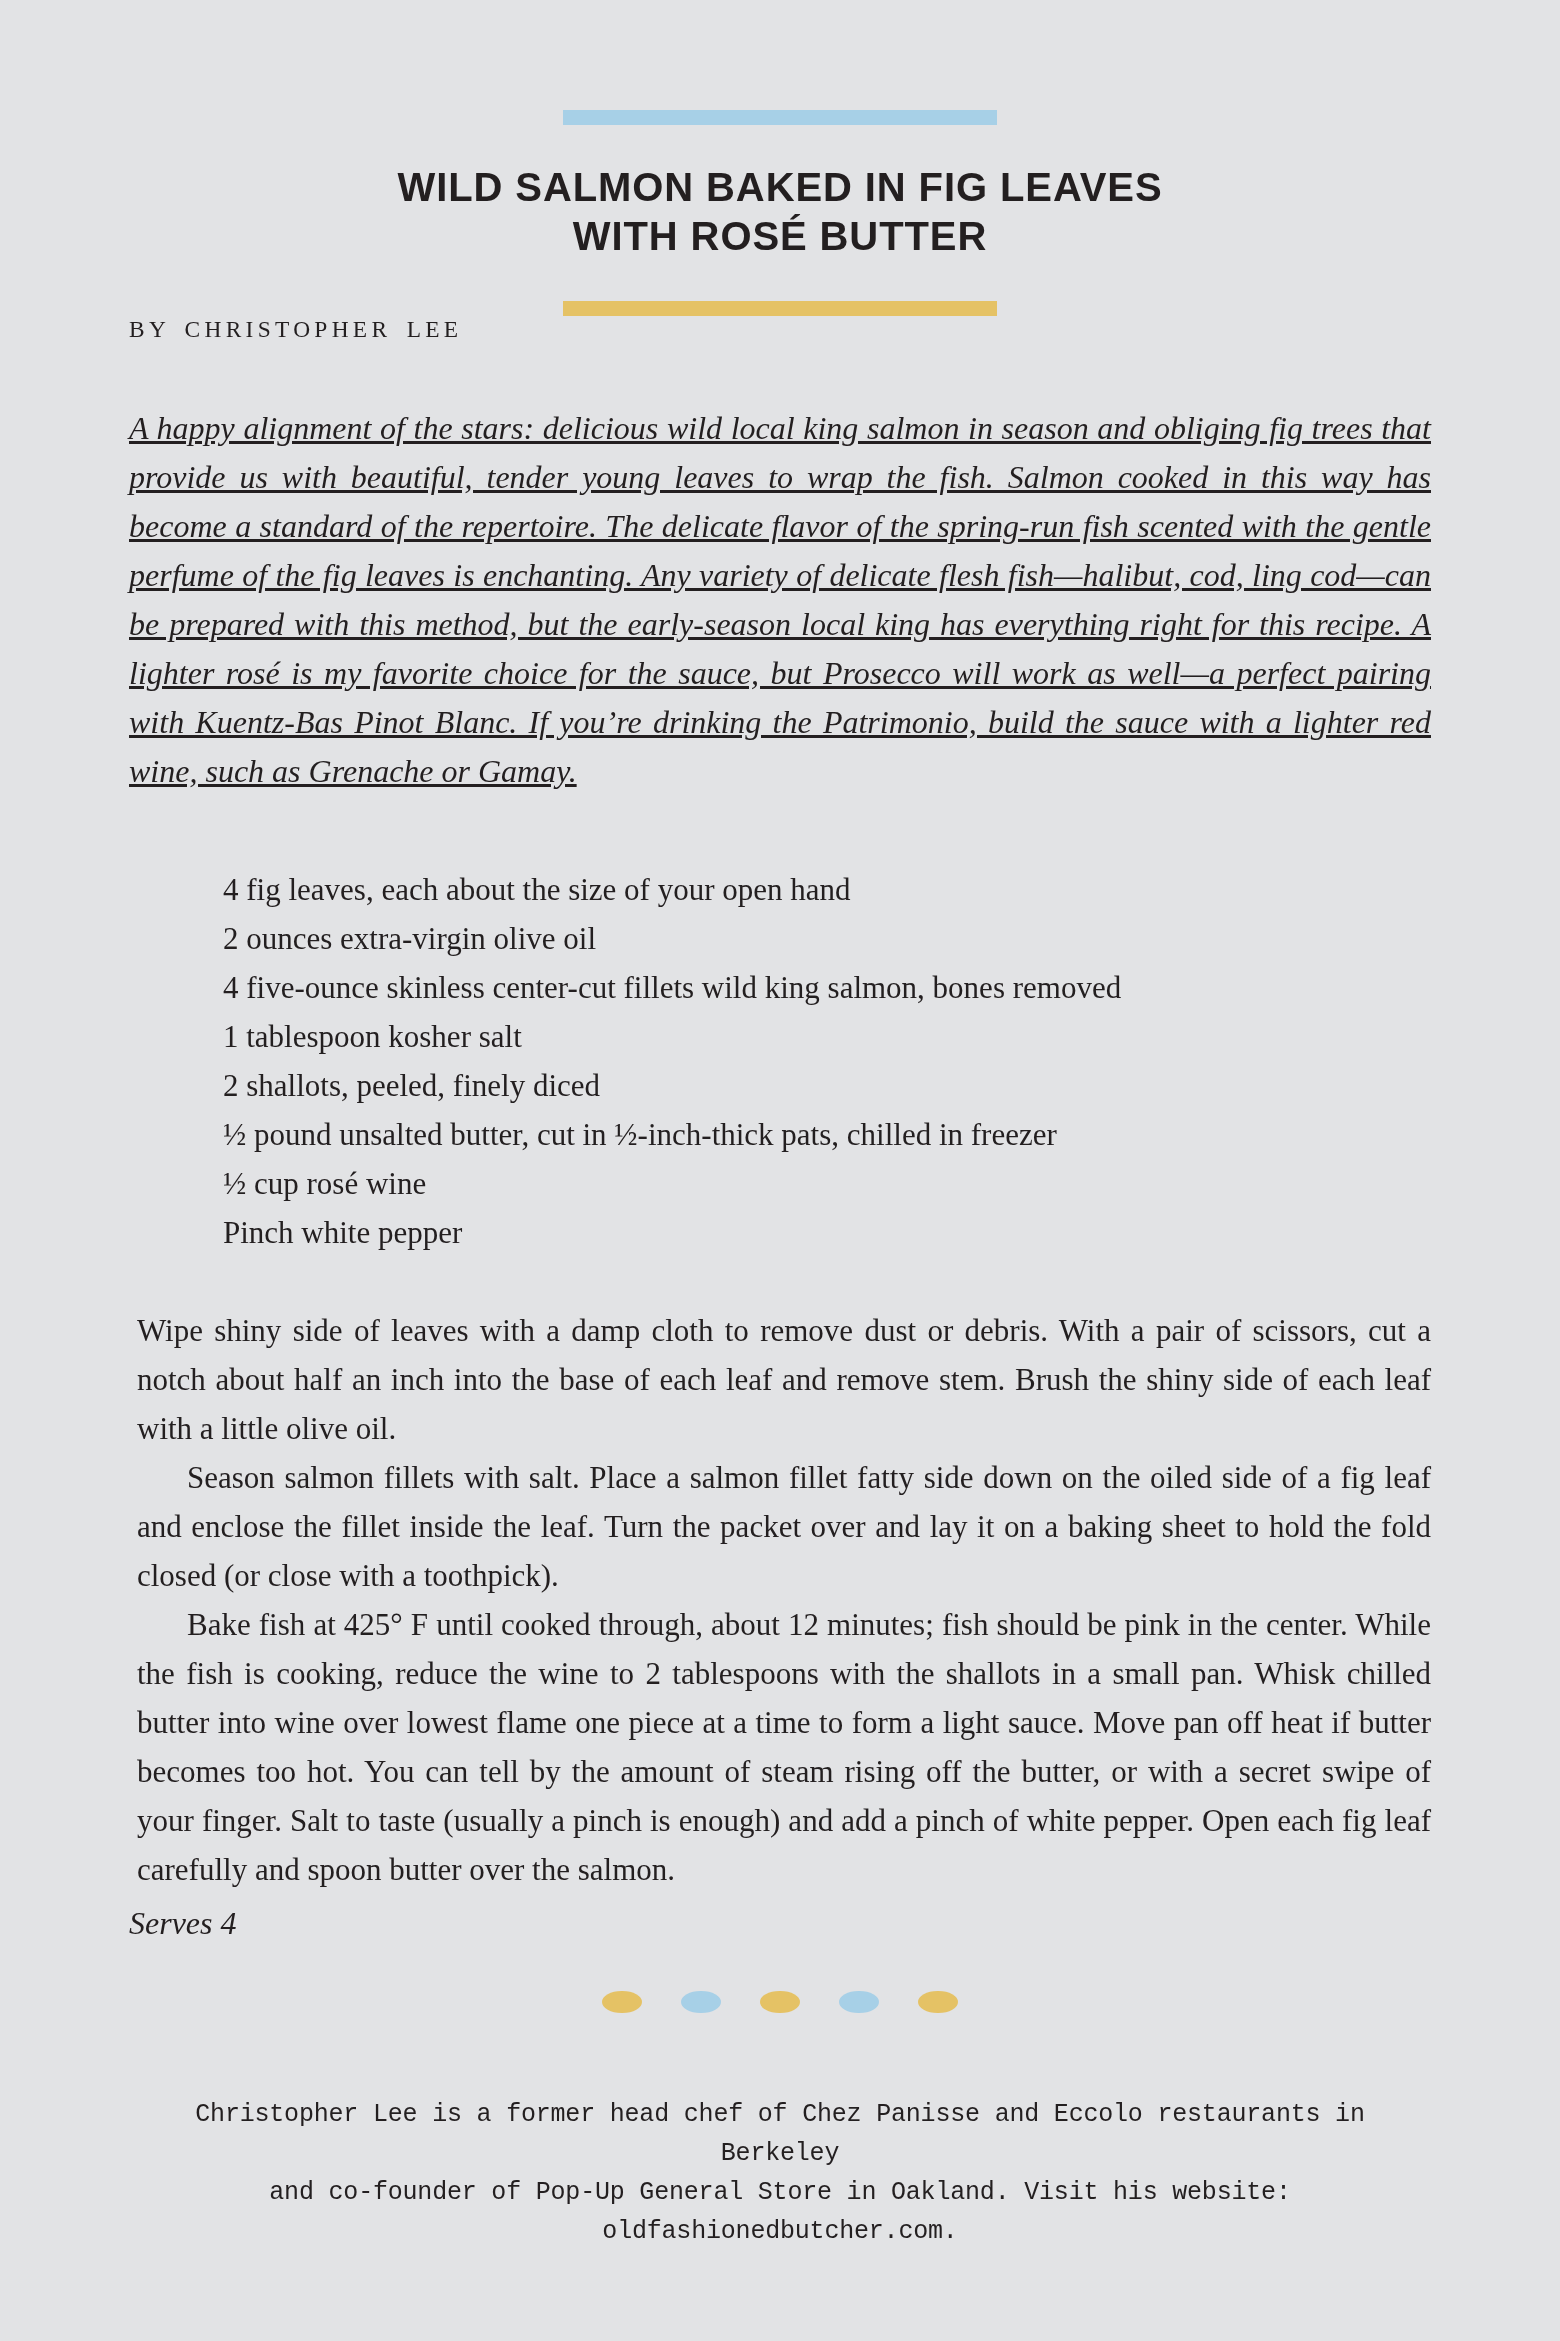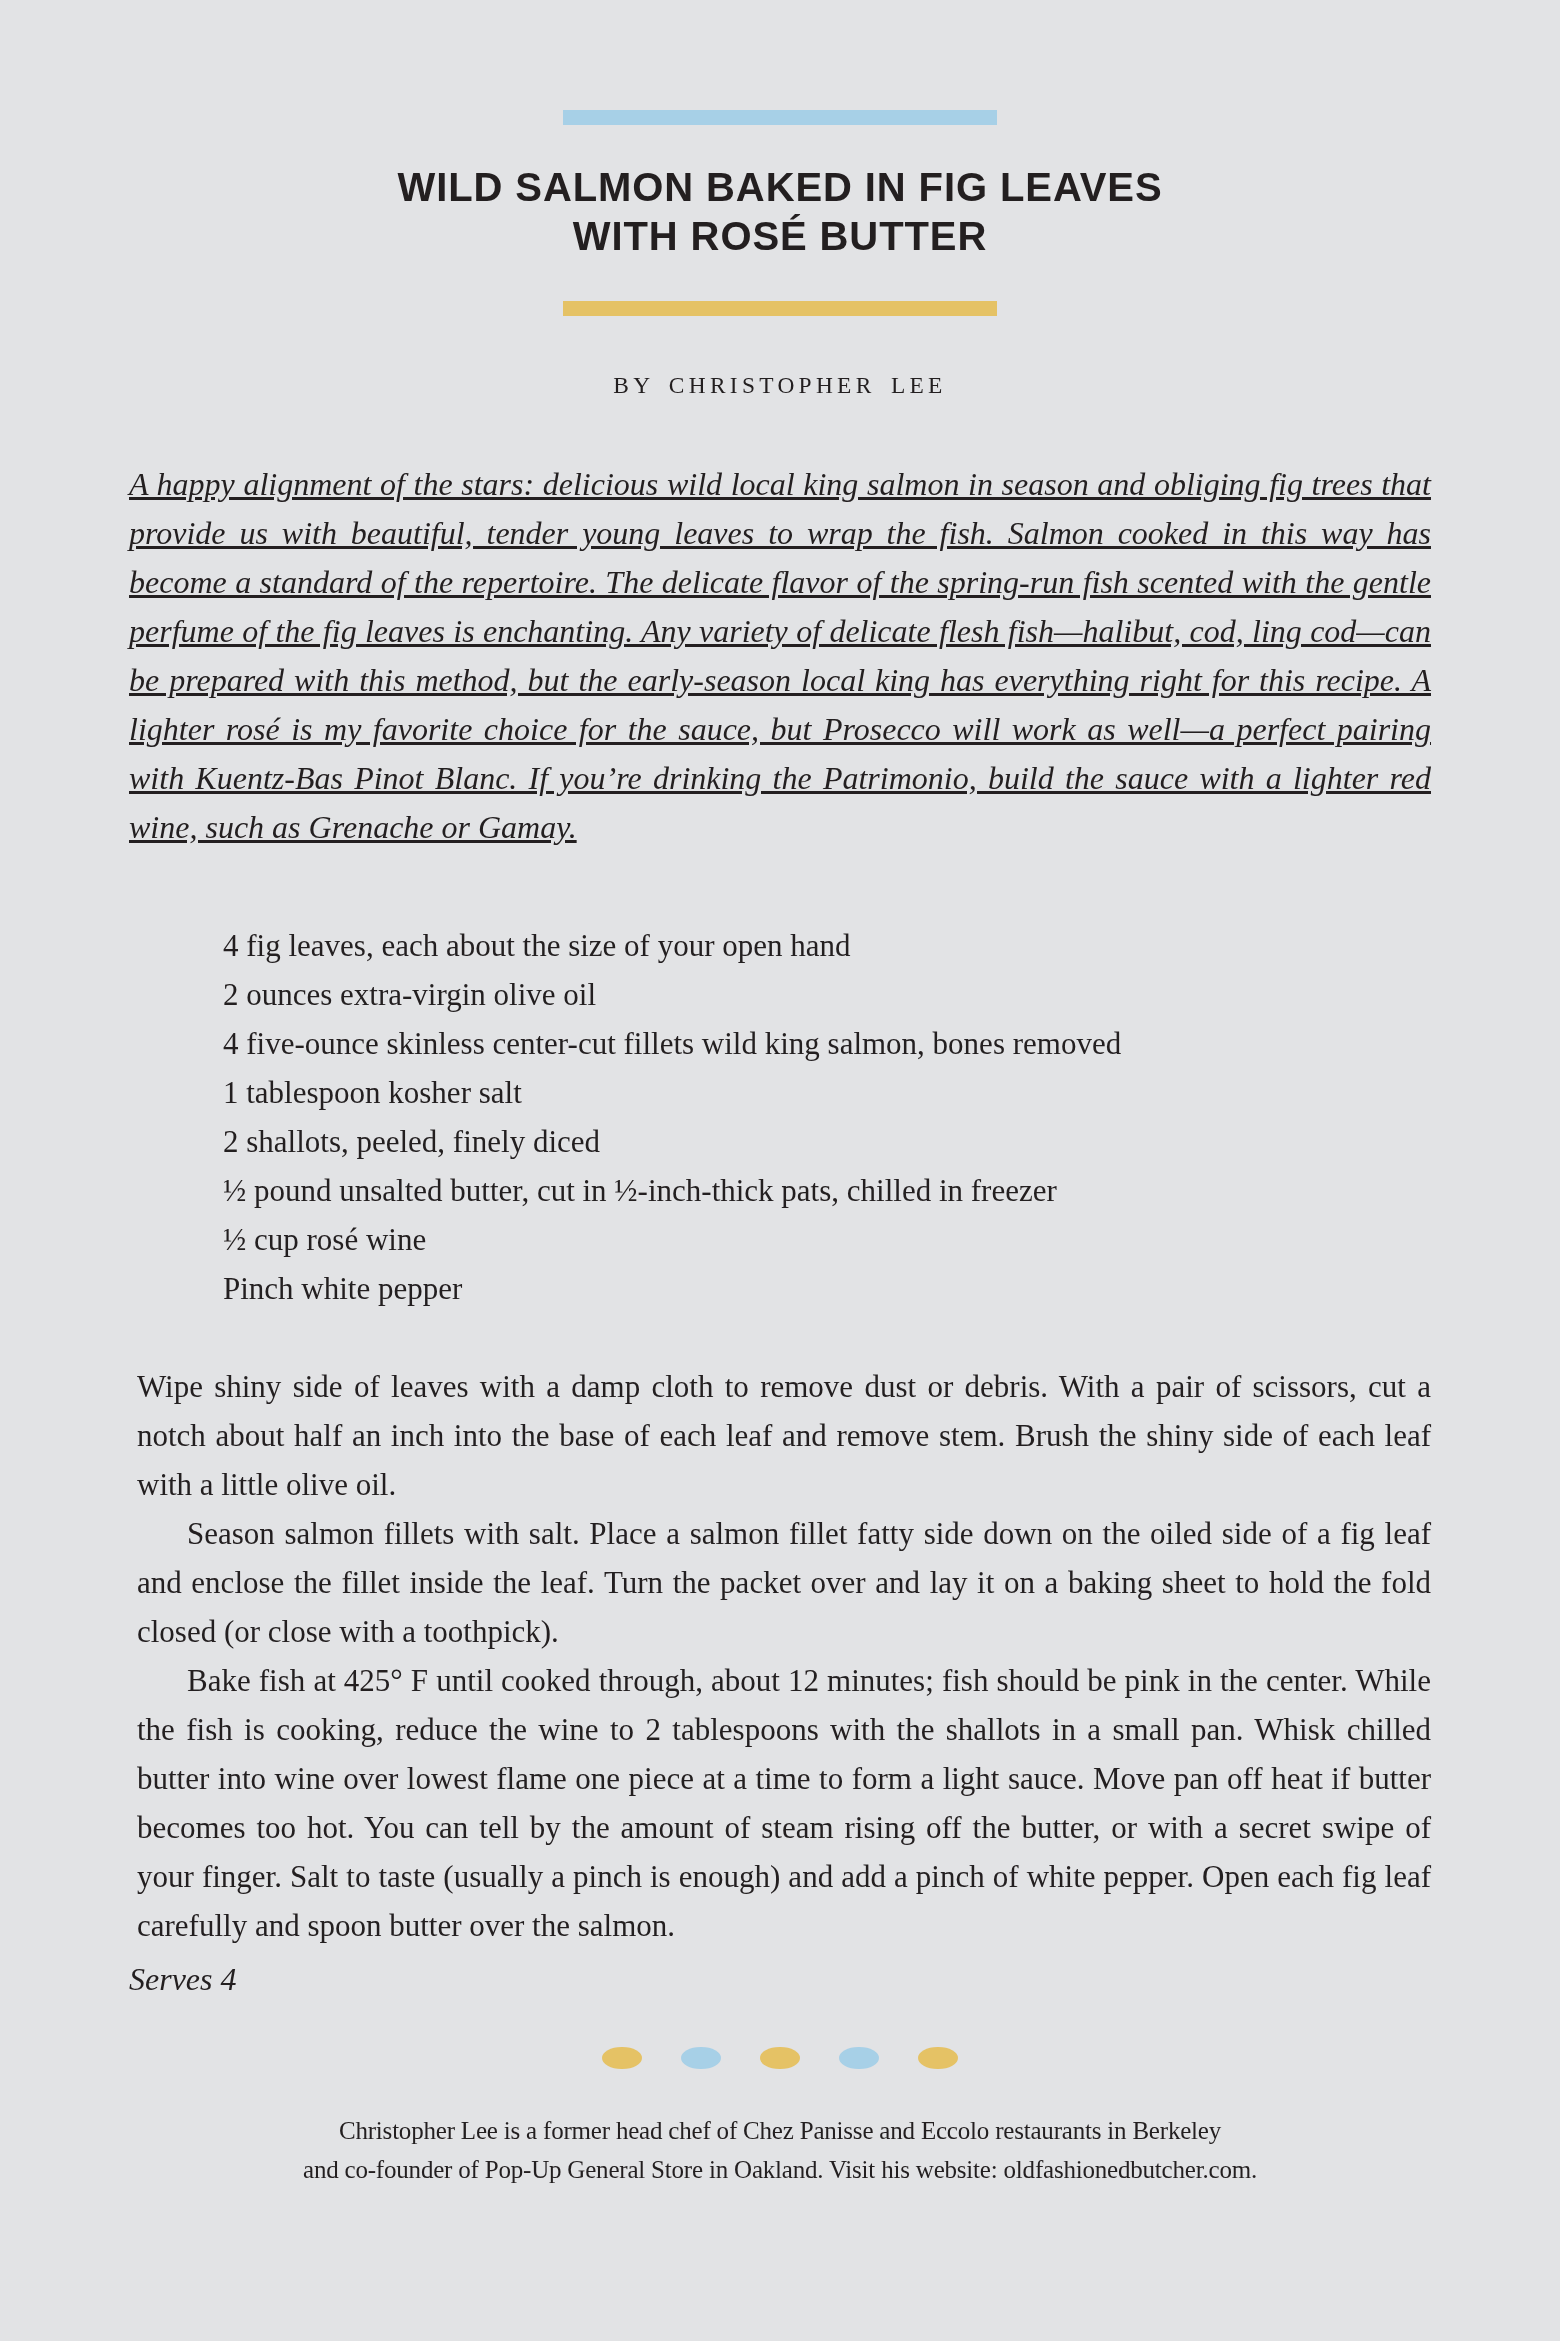--- a/index.html
+++ b/index.html
@@ -27,22 +27,20 @@
   .title {
     margin-top: 38px;
     text-align: center;
     font-family: "Liberation Sans", sans-serif;
     font-weight: 700;
     font-size: 40px;
     line-height: 49px;
     letter-spacing: 0.9px;
   }
   .byline {
-    margin-top: 56px;
-    text-align: center;
     font-family: "Liberation Serif", serif;
     font-size: 23.4px;
     letter-spacing: 4.3px;
     word-spacing: 5.2px;
   }
   .intro {
     margin-top: 61px;
     font-style: italic;
     font-size: 32px;
     line-height: 49px;
@@ -81,23 +79,23 @@
     gap: 39px;
   }
   .dot {
     width: 40px;
     height: 22.6px;
     border-radius: 50%;
   }
   .dot-yellow { background: var(--accent-yellow, #e5c265); }
   .dot-blue   { background: var(--accent-blue, #a7d0e7); }
   .footer {
-    margin-top: 42px;
+    margin-top: 82px;
     text-align: center;
-    font-family: Liberation Serif, serif;
+    font-family: Liberation Mono, monospace;
     font-size: 25px;
     line-height: 39px;
     letter-spacing: -0.2px;
   }
 </style>
 </head>
 <body>
 
 <div class="page">
 

